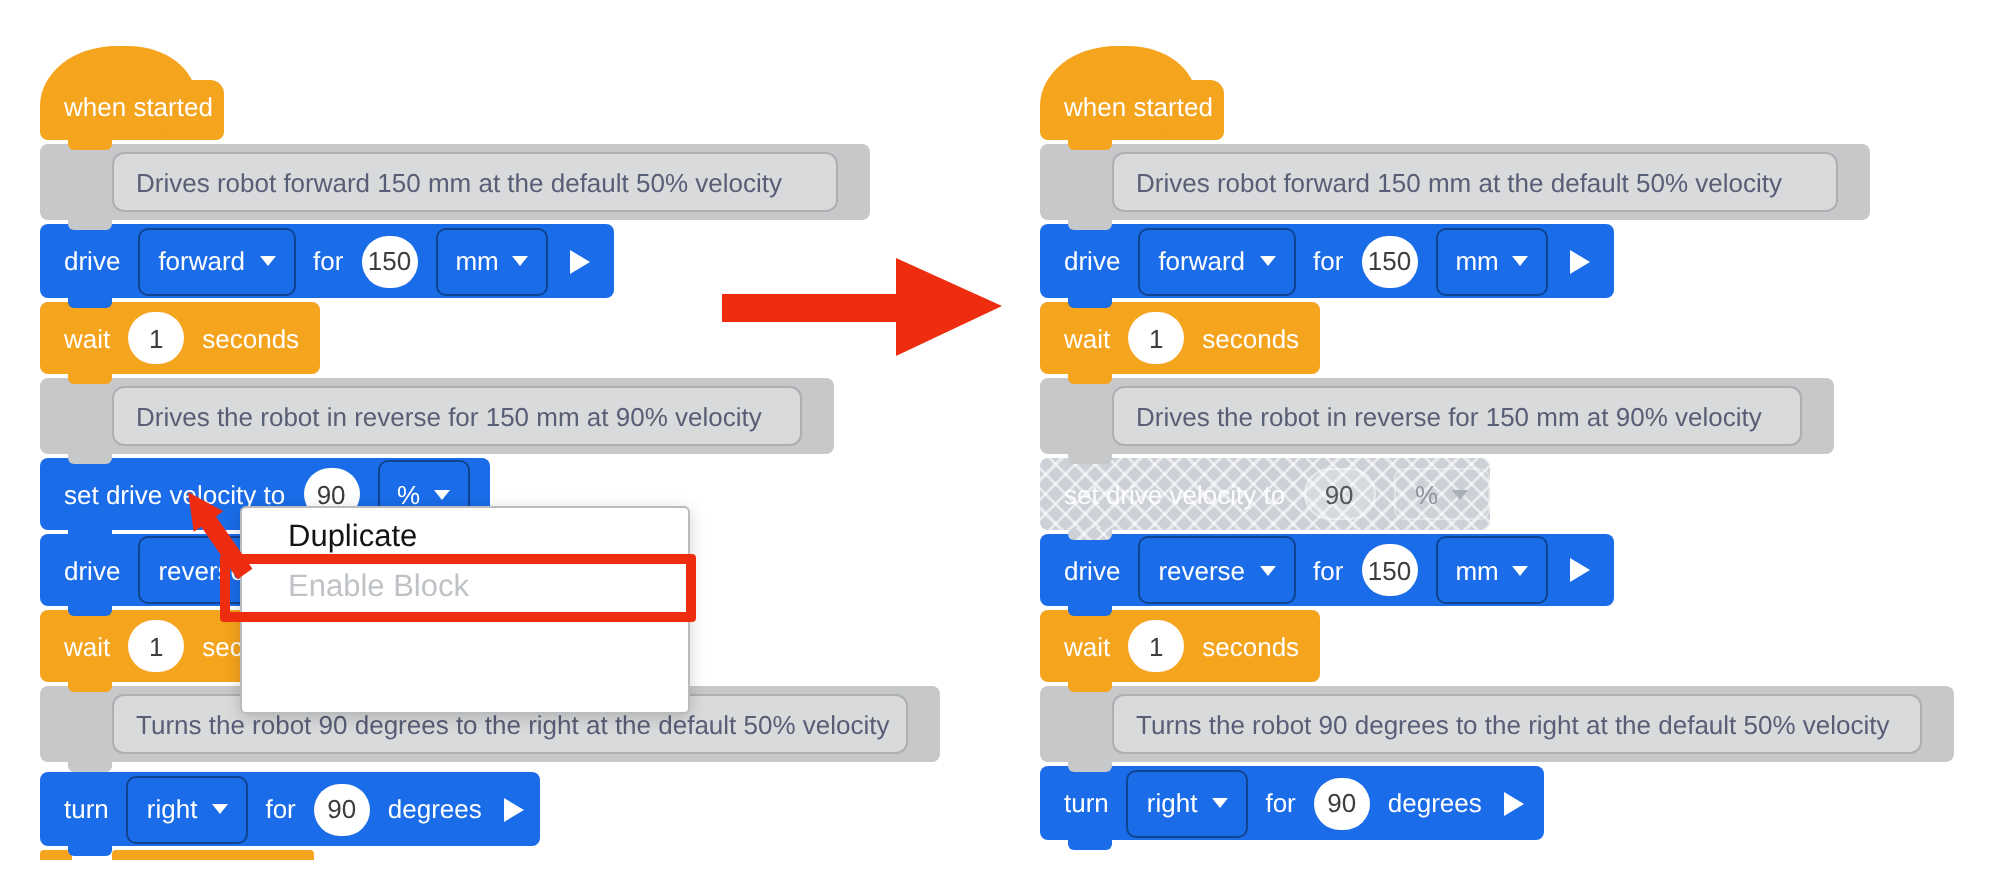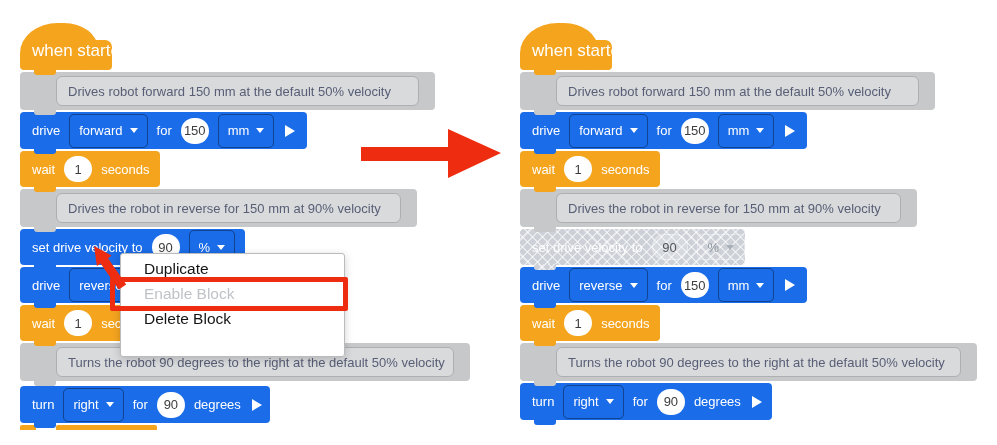--- a/index.html
+++ b/index.html
@@ -22,21 +22,21 @@
                border-top:5px solid #fff; }
   .tri-right { width:0; height:0; border-top:6px solid transparent; border-bottom:6px solid transparent;
                border-left:10px solid #fff; margin-left:2px; }
 
   
   .hat { position:absolute; width:92px; height:47px; }
   .hat-dome { position:absolute; left:0; top:0; width:78px; height:47px; background:var(--block-orange);
               border-radius:38px 34px 4px 4px / 30px 26px 4px 4px; }
   .hat-side { position:absolute; left:62px; top:17px; width:30px; height:30px; background:var(--block-orange);
               border-radius:0 7px 4px 4px; }
-  .hat-label { position:absolute; left:12px; bottom:9px; color:#fff; font-size:17px; font-weight:500; white-space:nowrap; }
+  .hat-label { position:absolute; left:12px; bottom:9px; color:#fff; font-size:13px; font-weight:500; white-space:nowrap; }
   .hat .bump { background:var(--block-orange); }
 
   
   .comment { position:absolute; background:var(--comment-gray); border-radius:4px; }
   .comment .bump { background:var(--comment-gray); }
   .comment-inner { position:absolute; left:36px; right:16px; top:4px; bottom:4px; background:#D9DADC;
                    border:1px solid #ADAFB1; border-radius:6px; display:flex; align-items:center;
                    padding:0 11px; color:#575E75; font-size:13px; white-space:nowrap; overflow:hidden;text-align:center; }
 
   
@@ -168,21 +168,20 @@
       <span>degrees</span>
       <span class="tri-right"></span>
     </div>
 
     <span class="sliver" style="left:20px; top:425px; width:16px;"></span>
     <span class="sliver" style="left:56px; top:425px; width:101px;"></span>
 
     <div class="menu">
       <div class="menu-item">Duplicate</div>
       <div class="menu-item disabled">Enable Block</div>
-      <div class="menu-item">Delete Block</div>
     </div>
 
     <div class="red-box"></div>
 
     <svg class="annot-svg" style="left:88px; top:240px;" width="50" height="60">
       <polygon points="6,6 23.6,15.6 20,18.2 38.2,44.4 30.8,49.6 12.6,23.4 8.9,25.9" fill="#EE2D10"></polygon>
     </svg>
   </div>
 
   <svg class="big-arrow-svg" width="148" height="62">

